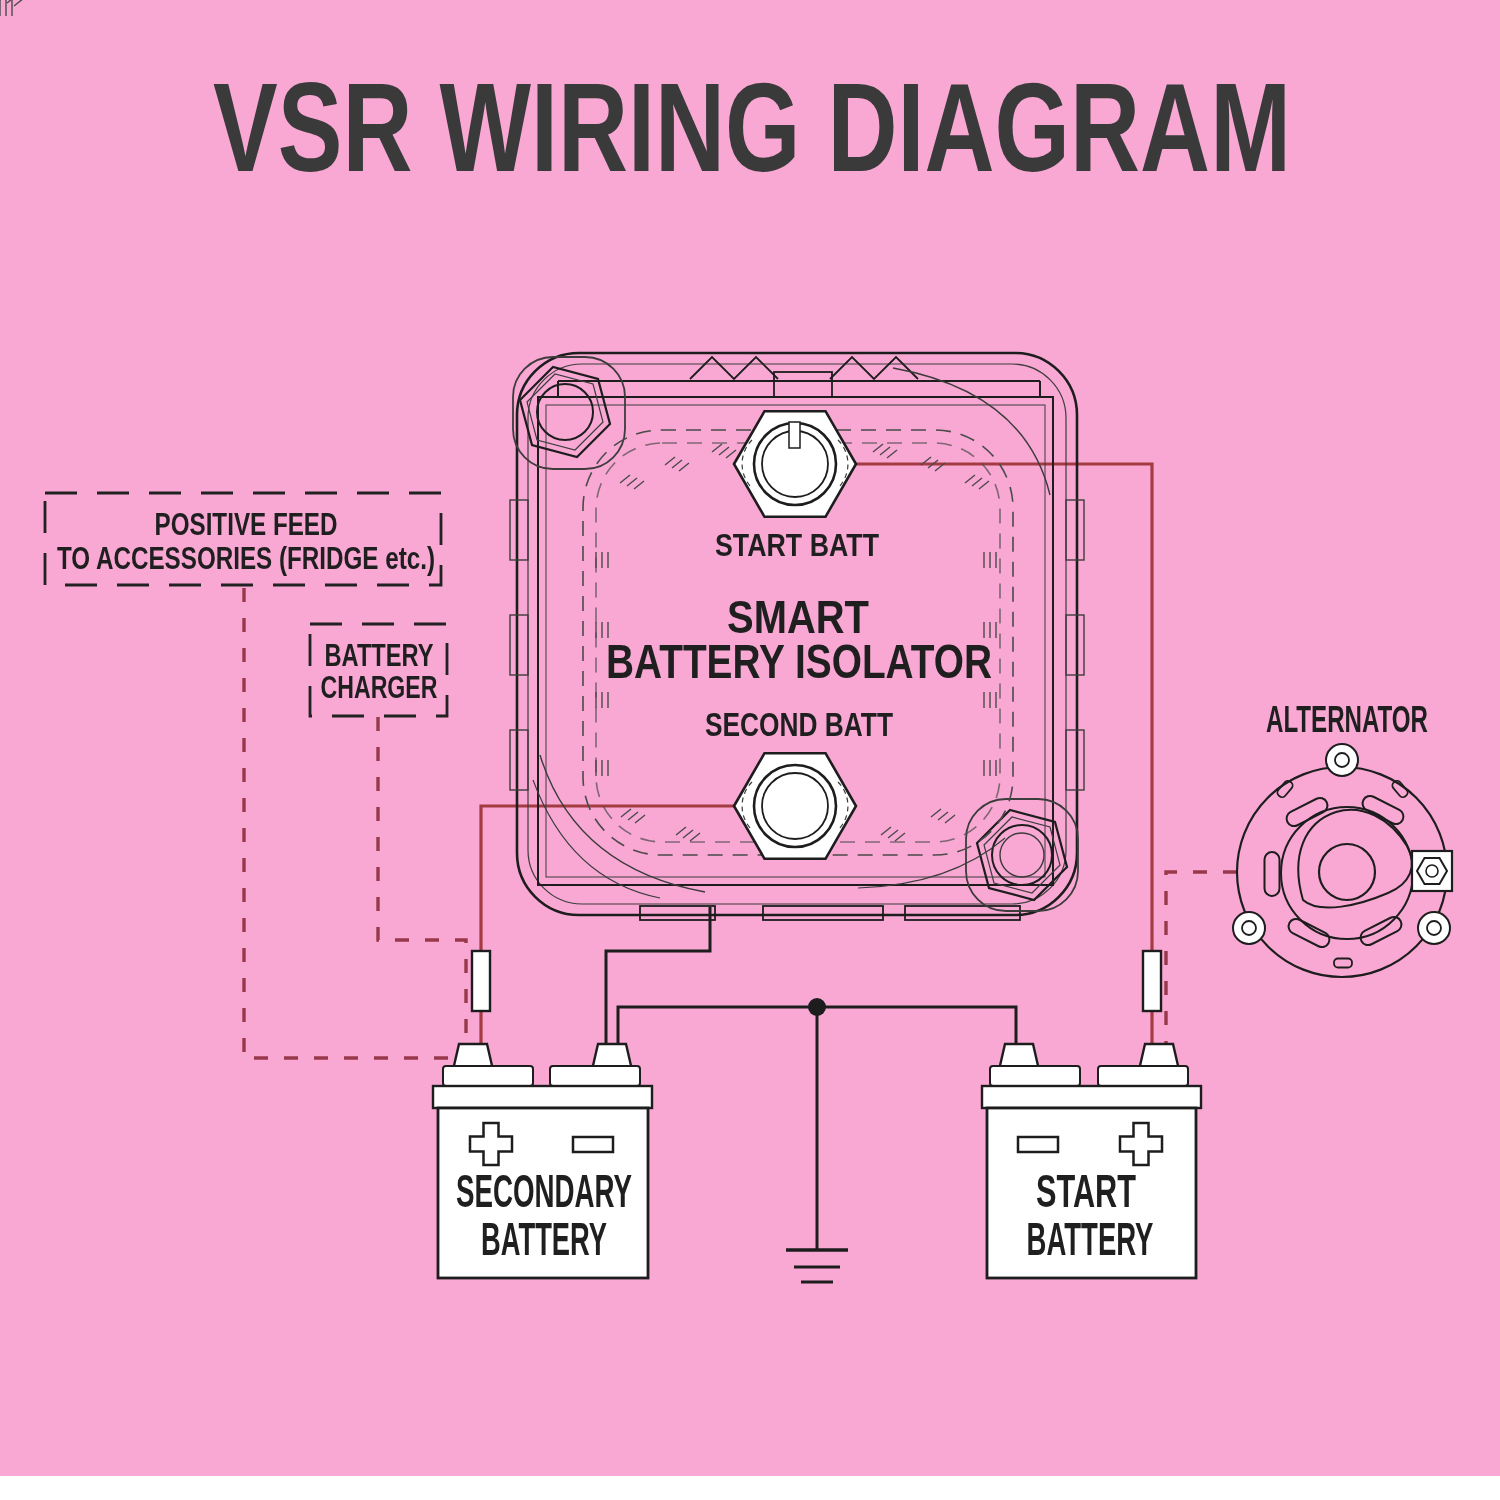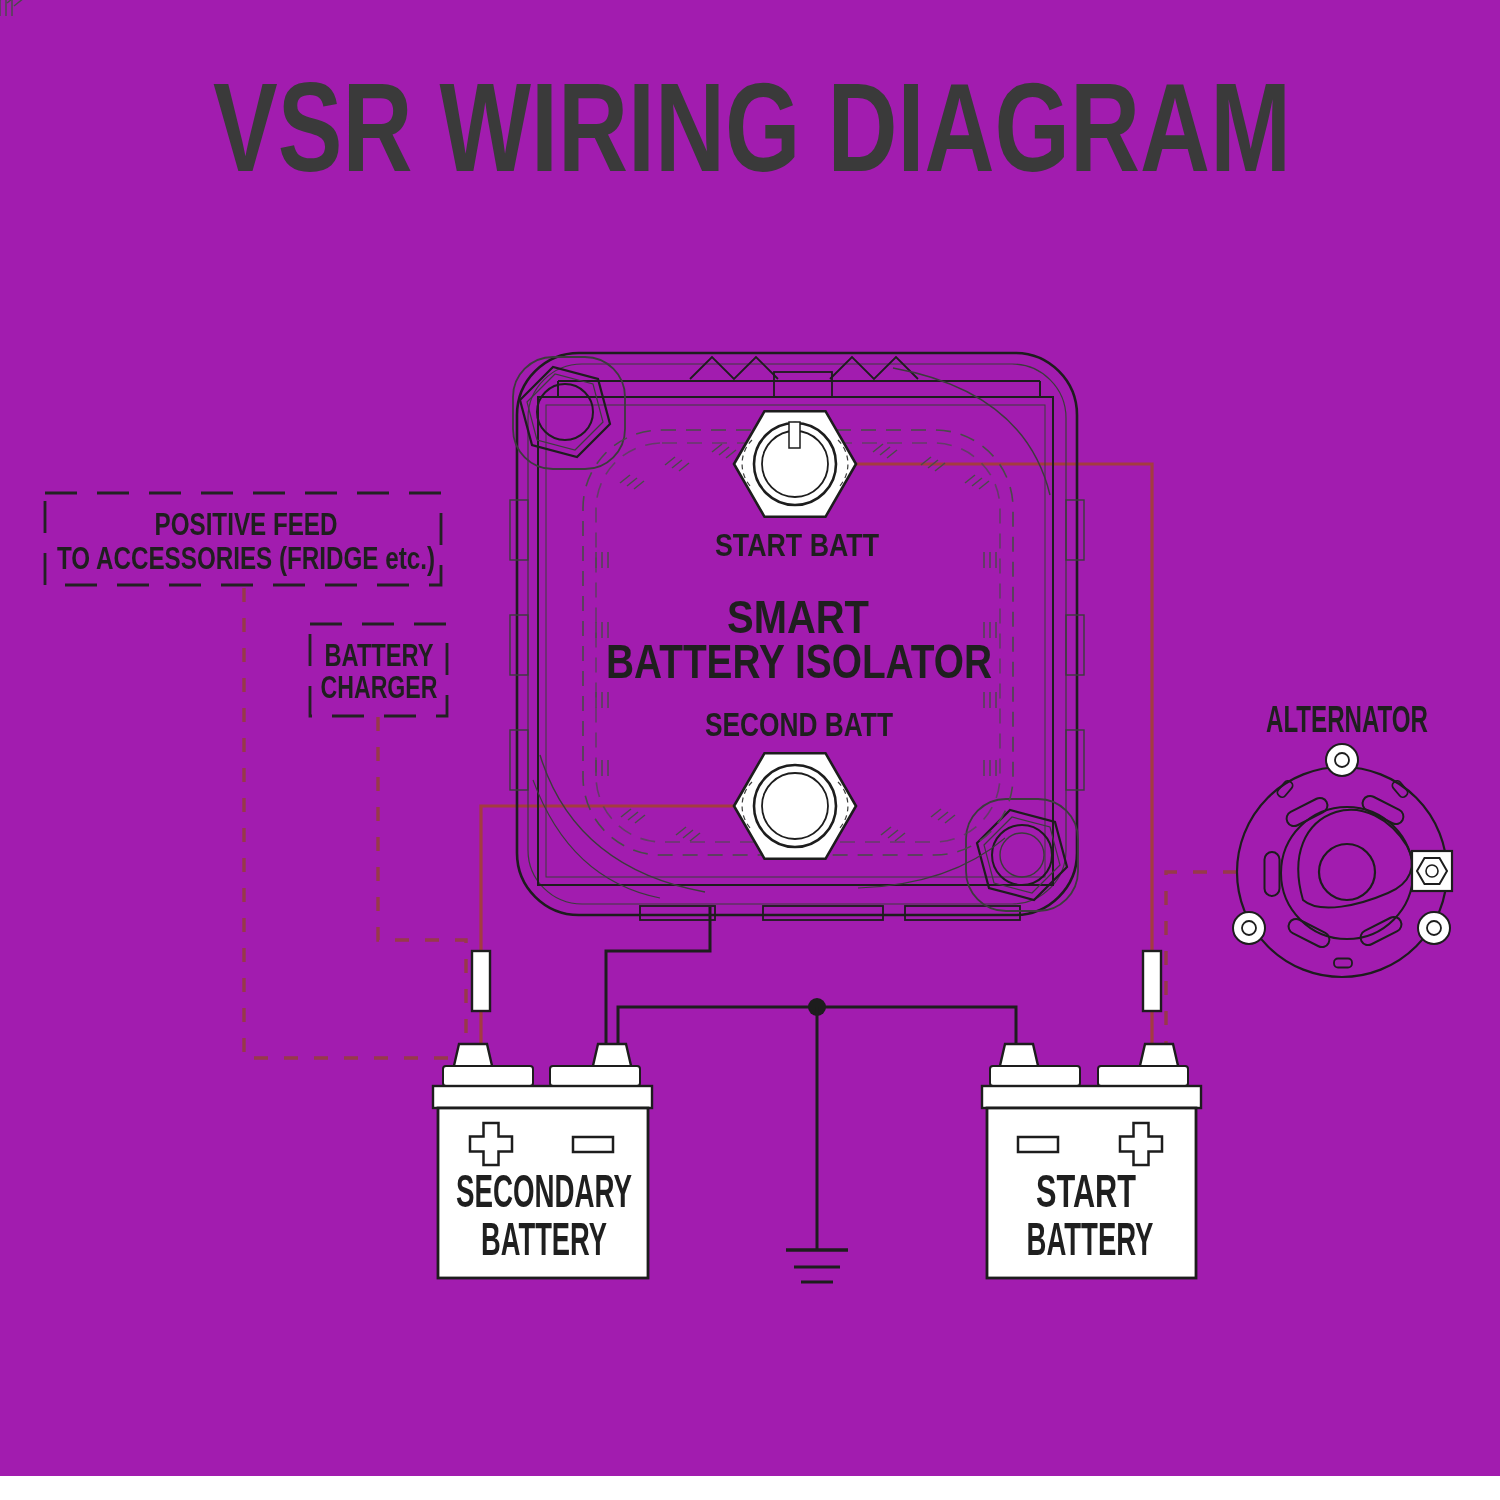--- a/index.html
+++ b/index.html
@@ -1,16 +1,16 @@
 <!DOCTYPE html>
 <html><head>
 <meta charset="utf-8">
 <style>
   html,body{margin:0;padding:0;background:#ffffff;}
-  .stage{position:relative;width:1500px;height:1476px;background:#a21caf;overflow:hidden;}
+  .stage{position:relative;width:1500px;height:1476px;background:#f9a8d4;overflow:hidden;}
   svg{display:block;}
   svg text{font-family:"Liberation Sans","DejaVu Sans",sans-serif;font-weight:bold;fill:#1f1f1f;}
   .title-text{fill:#3a3a3a;}
   .ln{stroke:#1d1d1d;fill:none;}
   .thin{stroke:#3c3c3c;fill:none;}
   .redsolid{stroke:#a43b41;fill:none;stroke-width:3.2;}
   .reddash{stroke:#97394a;fill:none;stroke-width:3.4;stroke-dasharray:14 16;}
   .blackwire{stroke:#1d1d1d;fill:none;stroke-width:3;}
   .boxdash{stroke:#222222;fill:none;stroke-width:2.8;stroke-dasharray:32 20;}
   .decodash{stroke:#4a4a4a;fill:none;stroke-width:1.6;stroke-dasharray:15 10;}

